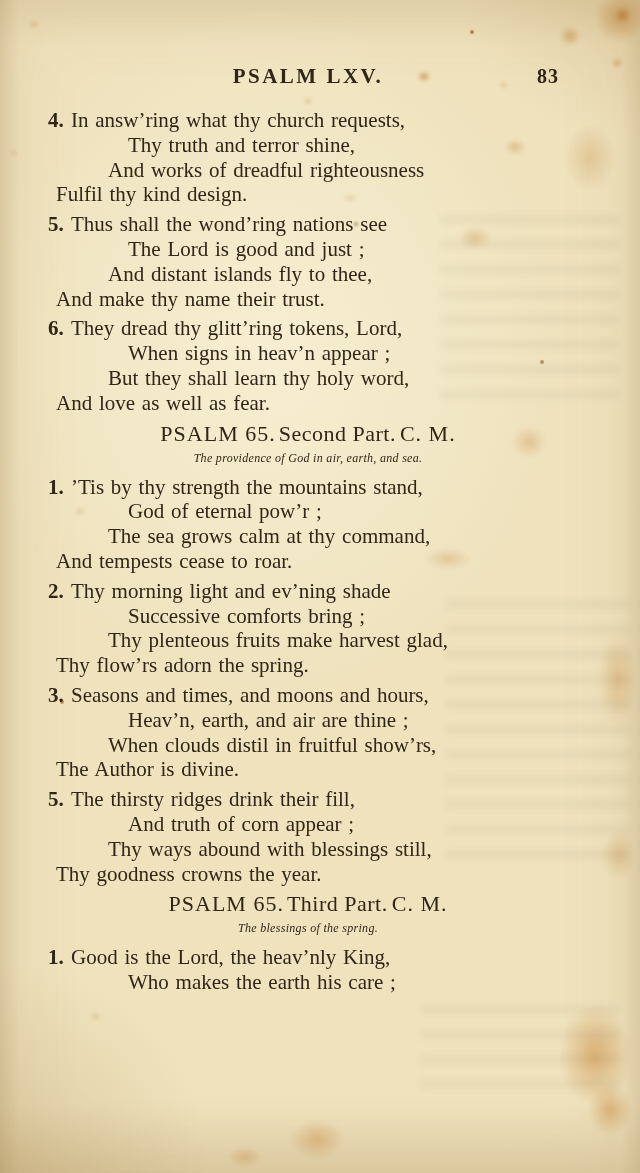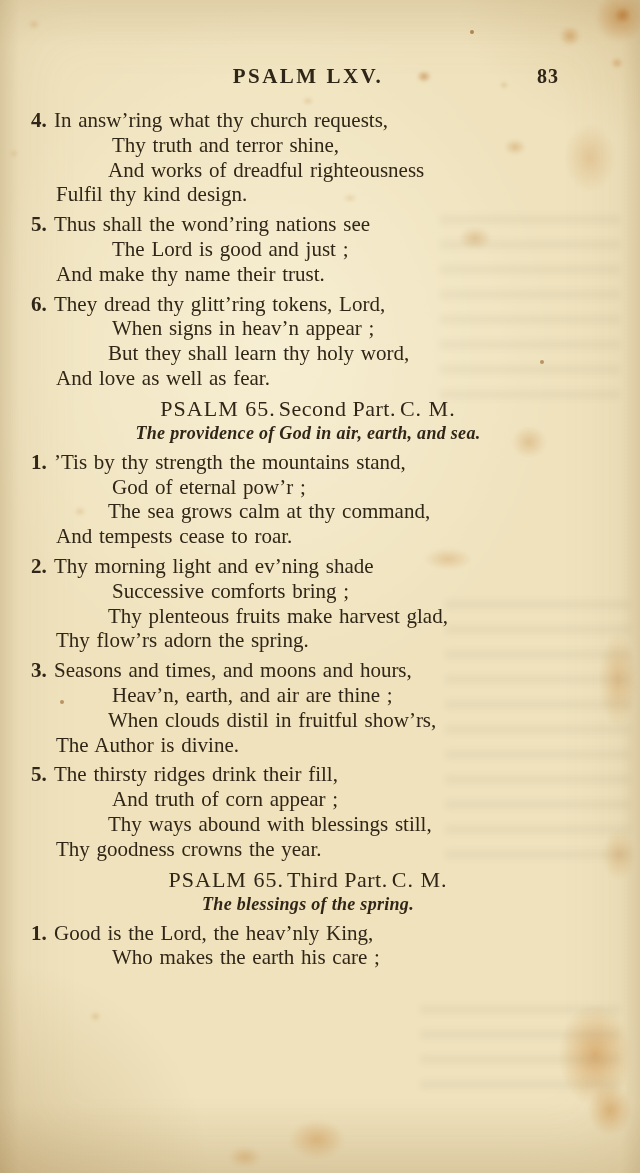--- a/index.html
+++ b/index.html
@@ -26,32 +26,32 @@
     background:repeating-linear-gradient(180deg, rgba(95,84,60,0.55) 0 9px, rgba(95,84,60,0) 9px 25px);}
   
   .running-head{position:absolute;top:64px;left:0;width:640px;height:26px;padding-left:40px;}
   .running-title{position:absolute;left:308px;transform:translateX(-50%);
     font-size:21px;font-weight:bold;letter-spacing:2.5px;white-space:nowrap;}
   .page-number{position:absolute;left:537px;top:1px;font-size:20px;font-weight:bold;letter-spacing:1px;}
   
   .text-block{position:absolute;top:108px;left:0;width:640px;}
   p{margin:0;}
   .vl{line-height:24.8px;font-size:21px;word-spacing:1.5px;white-space:nowrap;}
-  .vl1{padding-left:31px;}
-  .vl2{padding-left:112px;}
+  .vl1{padding-left:48px;}
+  .vl2{padding-left:112px;margin-left:16px;}
   .vl3{padding-left:108px;}
   .vl4{padding-left:56px;}
   .vnum{display:inline-block;min-width:23px;font-weight:bold;}
   .stanza{margin-bottom:5px;}
   .psalm-heading{margin-top:3px;text-align:center;font-size:22px;line-height:25px;
     letter-spacing:1px;margin-left:62px;width:492px;white-space:nowrap;}
   .psalm-heading .part-name{letter-spacing:0.5px;margin-left:3px;}
   .psalm-heading .meter{margin-left:4px;}
-  .subtitle{text-align:center;font-style:italic;font-size:18px;line-height:25px;
-    margin-left:62px;width:492px;margin-bottom:4px;letter-spacing:0.3px;font-weight:bold;}
+  .subtitle{text-align:center;font-style:italic;font-size:12px;line-height:25px;
+    margin-left:62px;width:492px;margin-bottom:4px;letter-spacing:0.3px;}
 </style>
 </head>
 <body>
 
 <div class="page">
 
   <i class="stain" style="--c:rgba(185,115,40,0.50);left:585px;top:-18px;width:70px;height:70px;"></i>
   <i class="stain" style="--c:rgba(190,120,45,0.45);left:555px;top:22px;width:30px;height:28px;"></i>
   <i class="stain" style="--c:rgba(175,105,35,0.55);left:612px;top:4px;width:22px;height:22px;"></i>
   <i class="stain" style="--c:rgba(185,115,45,0.40);left:608px;top:55px;width:18px;height:16px;"></i>
@@ -92,20 +92,21 @@
 
     <div class="stanza">
       <p class="vl vl1"><span class="vnum">4.</span><span>In answ’ring what thy church requests,</span></p>
       <p class="vl vl2">Thy truth and terror shine,</p>
       <p class="vl vl3">And works of dreadful righteousness</p>
       <p class="vl vl4">Fulfil thy kind design.</p>
     </div>
     <div class="stanza">
       <p class="vl vl1"><span class="vnum">5.</span><span>Thus shall the wond’ring nations see</span></p>
       <p class="vl vl2">The Lord is good and just ;</p>
+      <p class="vl vl3">And distant islands fly to thee,</p>
       <p class="vl vl4">And make thy name their trust.</p>
     </div>
     <div class="stanza">
       <p class="vl vl1"><span class="vnum">6.</span><span>They dread thy glitt’ring tokens, Lord,</span></p>
       <p class="vl vl2">When signs in heav’n appear ;</p>
       <p class="vl vl3">But they shall learn thy holy word,</p>
       <p class="vl vl4">And love as well as fear.</p>
     </div>
 
     <p class="psalm-heading"><span>PSALM 65.</span><span class="part-name">Second Part.</span><span class="meter">C. M.</span></p>

